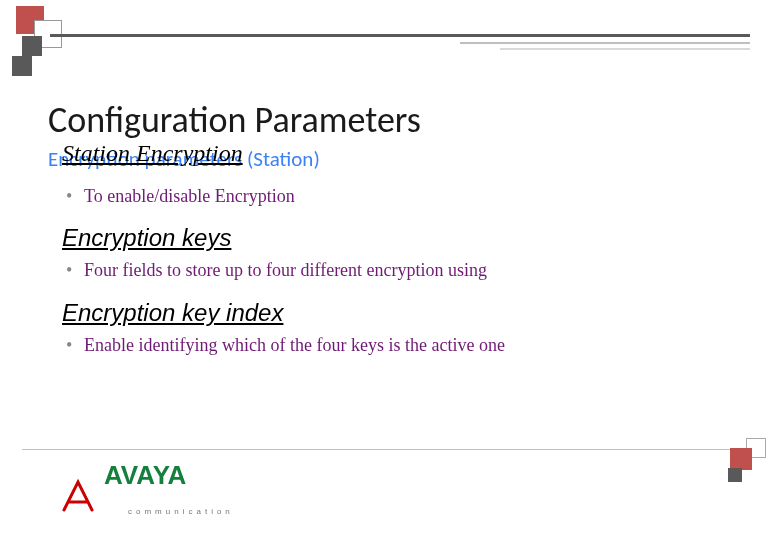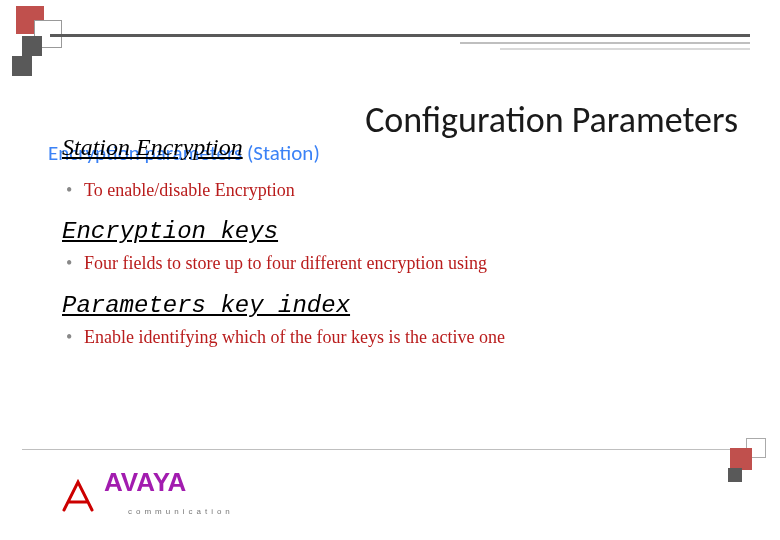--- a/index.html
+++ b/index.html
@@ -55,22 +55,21 @@
     position: absolute;
     left: 48px;
     top: 98px;
     width: 690px;
   }
   .title {
     font-family: Calibri, Arial, sans-serif;
     font-size: 36px;
     color: #1a1a1a;
     font-weight: 400;
-    margin-bottom: 2px;
-    text-align: right;
+    margin-bottom: 8px;
   }
   .overlap-wrap {
     position: relative;
     height: 30px;
     margin-bottom: 4px;
   }
   .subtitle-overlay {
     position: absolute;
     left: 0;
     top: -4px;
@@ -82,38 +81,38 @@
     position: absolute;
     left: 14px;
     top: -10px;
     font-family: Georgia, serif;
     font-style: italic;
     font-size: 24px;
     color: #000;
     text-decoration: underline;
   }
   .section-heading {
-    font-family: Liberation Mono, monospace;
+    font-family: Liberation Sans, sans-serif;
     font-style: italic;
     font-size: 24px;
     color: #000;
     text-decoration: underline;
     margin-top: 16px;
     margin-bottom: 6px;
     margin-left: 14px;
   }
   ul.bullets {
     list-style: none;
     margin-left: 18px;
     margin-bottom: 8px;
   }
   ul.bullets li {
     font-family: Georgia, serif;
     font-size: 18px;
-    color: #b91c1c;
+    color: #701a75;
     line-height: 1.35;
     position: relative;
     padding-left: 18px;
   }
   ul.bullets li::before {
     content: "•";
     position: absolute;
     left: 0;
     top: 0;
     color: #888;
@@ -148,29 +147,29 @@
   }
   .logo-text {
     display: flex;
     flex-direction: column;
     line-height: 1;
   }
   .logo-name {
     font-family: Arial, sans-serif;
     font-size: 26px;
     font-weight: bold;
-    color: #a21caf;
+    color: #15803d;
     letter-spacing: 0px;
   }
   .logo-sub {
     font-family: Arial, sans-serif;
     font-size: 8px;
     letter-spacing: 4px;
     color: #777;
-    margin-top: 13px;
+    margin-top: 20px;
     margin-left: 24px;
   }
 </style>
 </head>
 <body>
 
 <div class="top-decoration">
   <div class="square sq1"></div>
   <div class="square sq2"></div>
   <div class="square sq3"></div>
@@ -190,21 +189,21 @@
 
   <ul class="bullets">
     <li>To enable/disable Encryption</li>
   </ul>
 
   <div class="section-heading">Encryption keys</div>
   <ul class="bullets">
     <li>Four fields to store up to four different encryption using</li>
   </ul>
 
-  <div class="section-heading">Parameters key index</div>
+  <div class="section-heading">Encryption key index</div>
   <ul class="bullets">
     <li>Enable identifying which of the four keys is the active one</li>
   </ul>
 </div>
 
 <div class="footer-line"></div>
 <div class="footer-sq fsq2"></div>
 <div class="footer-sq fsq1"></div>
 <div class="footer-sq fsq3"></div>
 

